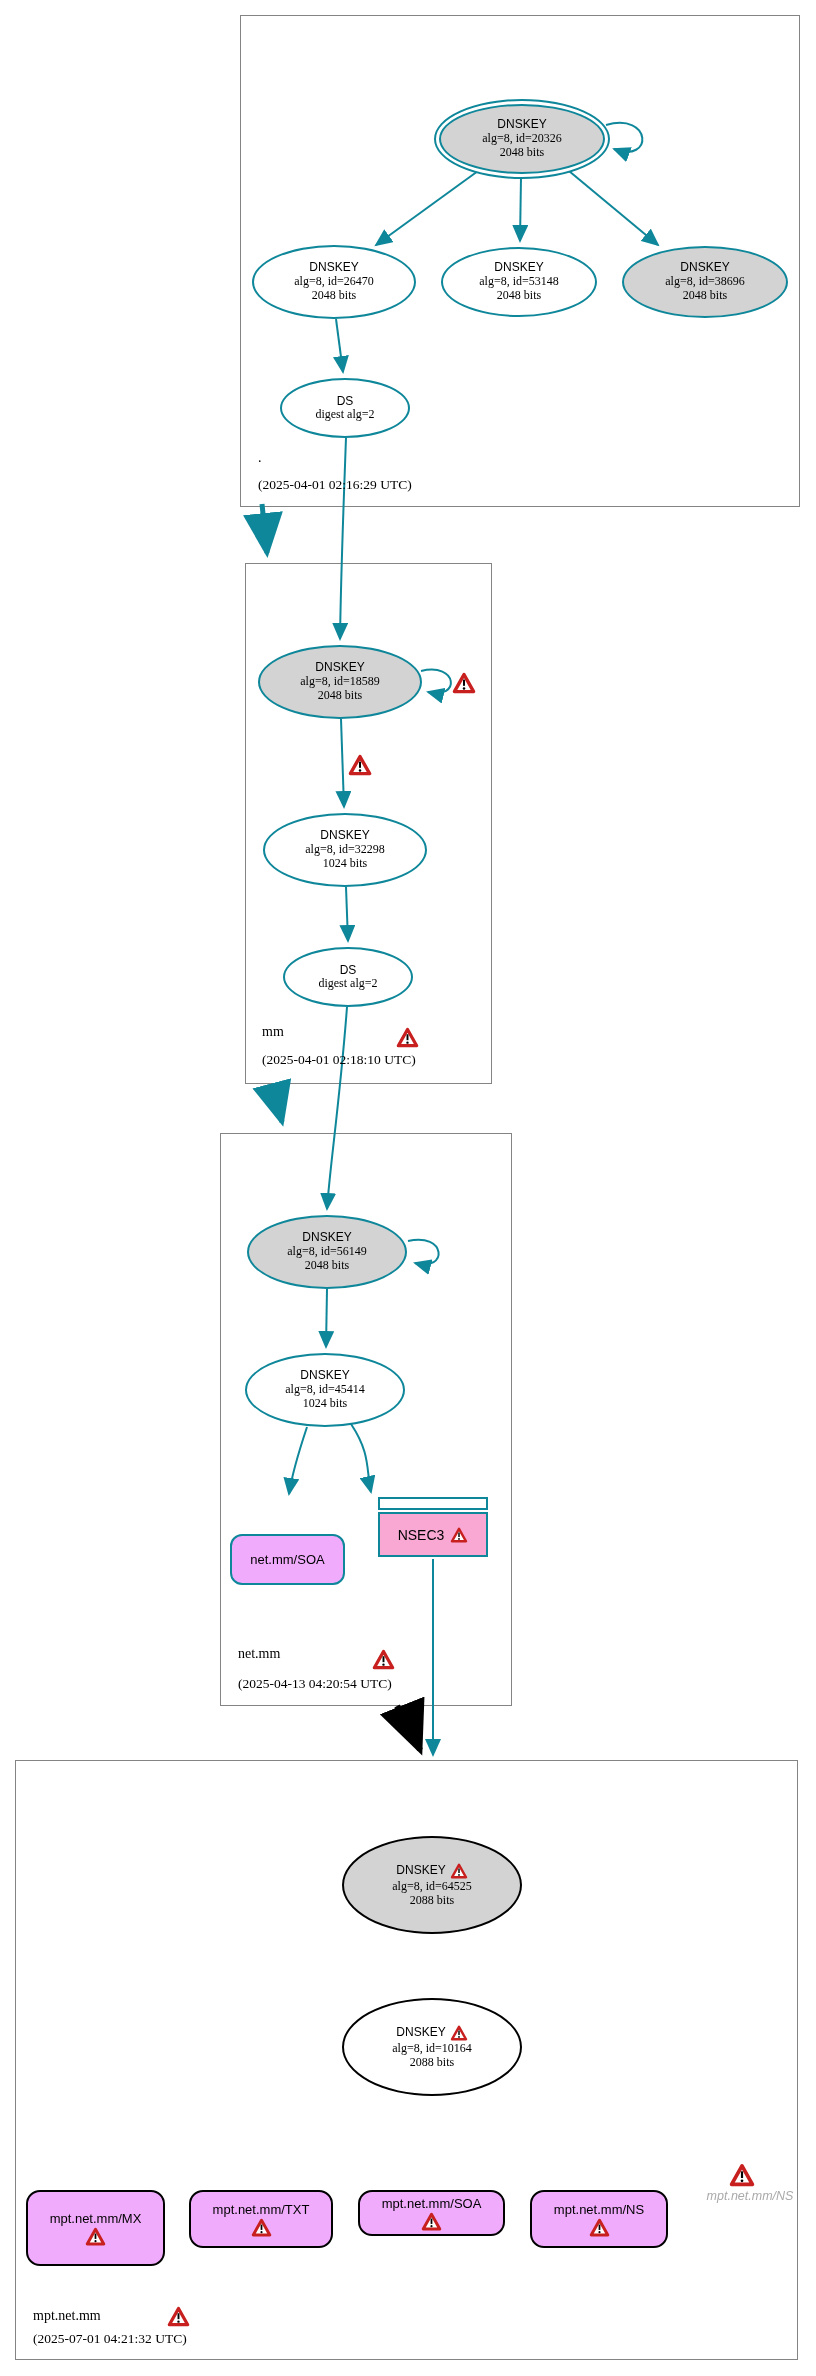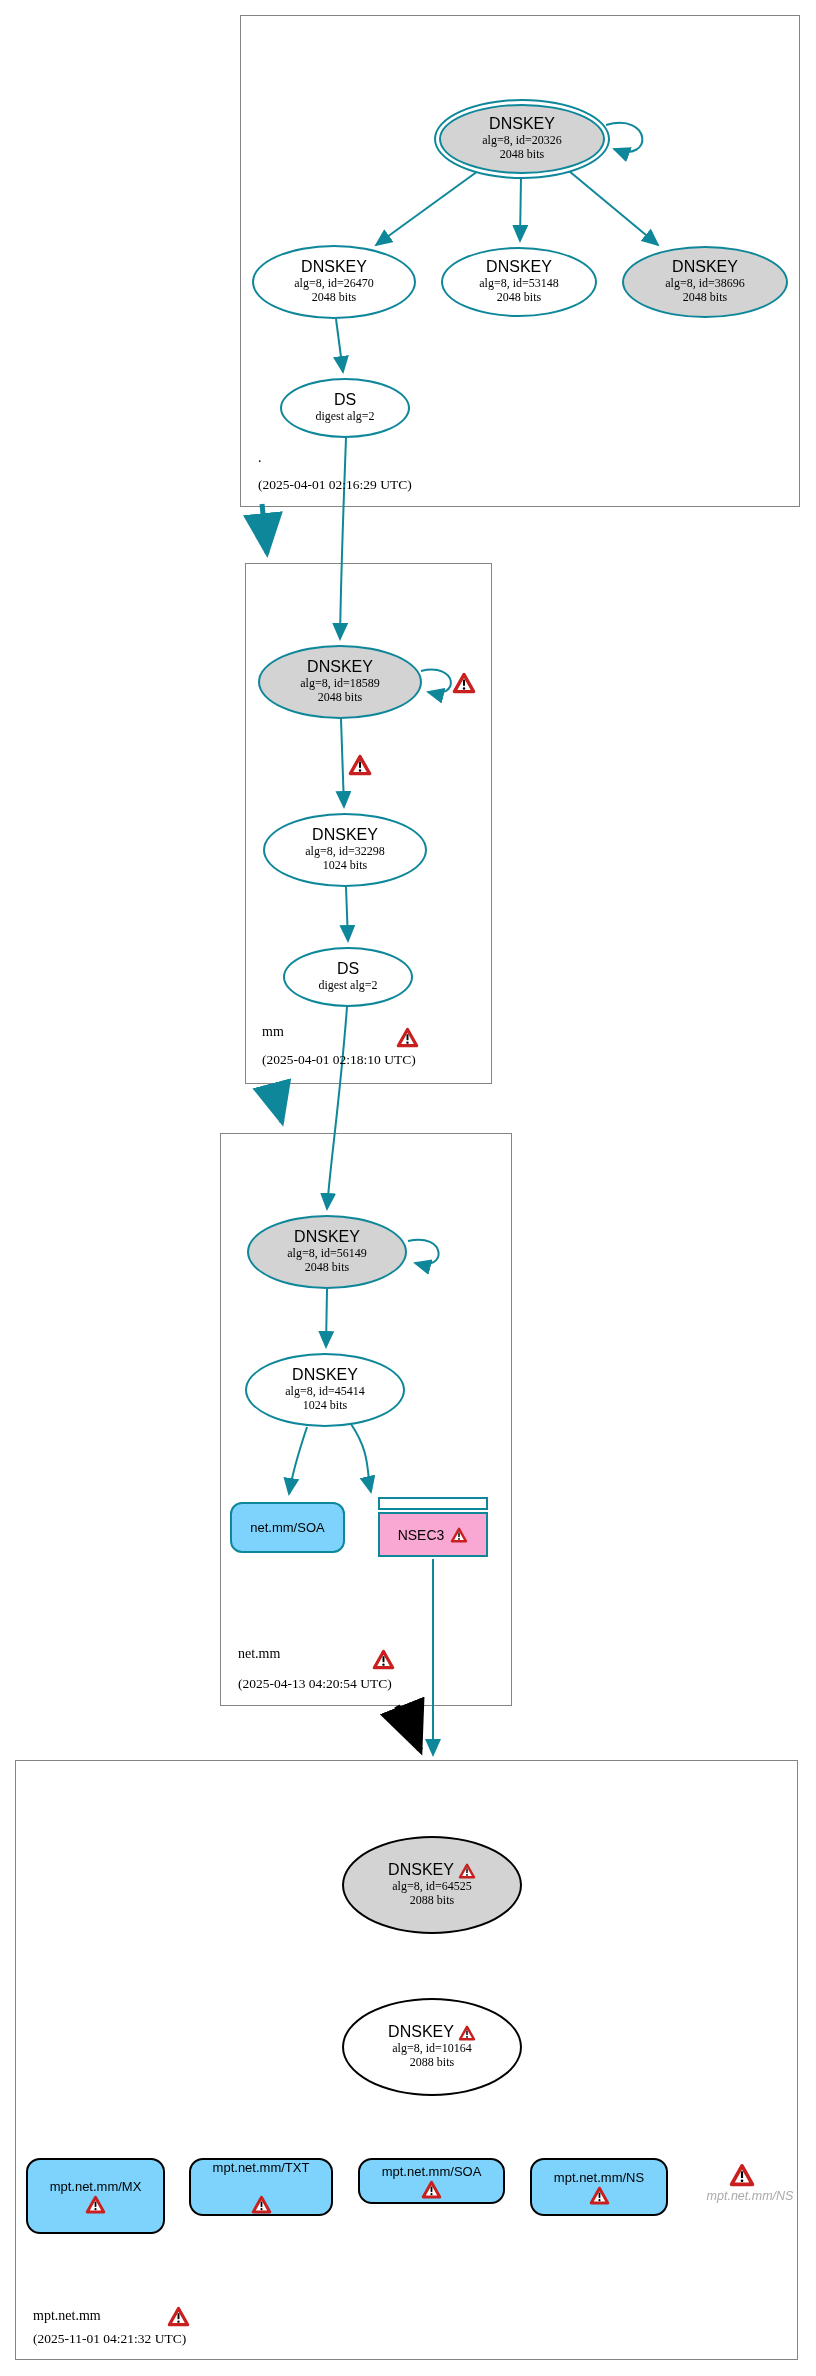--- a/index.html
+++ b/index.html
@@ -13,26 +13,26 @@
   .zone-box{position:absolute;border:1px solid var(--box_border);background:transparent;}
   .ell{position:absolute;box-sizing:border-box;border:2px solid var(--edge_secure);
        border-radius:50%;background:var(--node_fill);display:flex;flex-direction:column;
        align-items:center;justify-content:center;text-align:center;}
   .ell.ksk{background:var(--node_fill_ksk);}
   .ell.black{border-color:#000;}
   .ell.outer{padding:0;background:var(--node_fill);}
   .ell .inner{position:absolute;inset:3px;border:2px solid var(--edge_secure);
        border-radius:50%;background:var(--node_fill_ksk);display:flex;flex-direction:column;
        align-items:center;justify-content:center;text-align:center;}
-  .ntitle{font-family:"Liberation Sans", sans-serif;font-size:16px;line-height:1.05;
+  .ntitle{font-family:"Liberation Sans", sans-serif;font-size:12px;line-height:1.05;
           display:flex;align-items:center;justify-content:center;gap:4px;}
   .ndetail{font-family:"Liberation Serif", serif;font-size:12px;line-height:1.2;}
   .rrset{position:absolute;box-sizing:border-box;border:2px solid #000;border-radius:14px;
-         background:#7dd3fc;display:flex;flex-direction:column;align-items:center;
-         justify-content:center;gap:1px;}
+         background:#f0abfc;display:flex;flex-direction:column;align-items:center;
+         justify-content:center;gap:1px;margin-top:32px;}
   .rrset.teal{border-color:var(--edge_secure);border-radius:12px;}
   .rrset .rlabel{font-family:"Liberation Sans", sans-serif;font-size:13px;}
   .nsec3bar{position:absolute;box-sizing:border-box;border:2px solid var(--edge_secure);background:#fff;}
   .nsec3{position:absolute;box-sizing:border-box;border:2px solid var(--edge_secure);background:#f9a8d4;
          display:flex;align-items:center;justify-content:center;gap:6px;
          font-family:"Liberation Sans", sans-serif;font-size:14px;}
   .zone-label{position:absolute;font-size:14px;font-family:"Liberation Serif", serif;}
   .zone-ts{position:absolute;font-size:13.5px;font-family:"Liberation Serif", serif;}
   .warn{position:absolute;display:inline-block;}
   .warn svg,.warn-inline svg{display:block;width:100%;height:100%;}
@@ -218,21 +218,21 @@
   <div class="rrset" style="left:26px;top:2158px;width:139px;height:76px;">
     <div class="rlabel">mpt.net.mm/MX</div>
     <span class="warn-inline" style="width:21px;height:19px;">
       <svg viewBox="0 0 24 22">
           <path d="M12 2.6 L21.6 19.6 L2.4 19.6 Z" fill="#fff" stroke="var(--warning_red)" stroke-width="3.4" stroke-linejoin="round"></path>
           <rect x="11" y="7.6" width="2" height="6.2" fill="#000"></rect>
           <circle cx="12" cy="16.4" r="1.25" fill="#000"></circle>
         </svg>
     </span>
   </div>
-  <div class="rrset" style="left:189px;top:2158px;width:144px;height:58px;justify-content:space-between;">
+  <div class="rrset" style="left:189px;top:2158px;width:144px;height:58px;">
     <div class="rlabel">mpt.net.mm/TXT</div>
     <span class="warn-inline" style="width:21px;height:19px;">
       <svg viewBox="0 0 24 22">
           <path d="M12 2.6 L21.6 19.6 L2.4 19.6 Z" fill="#fff" stroke="var(--warning_red)" stroke-width="3.4" stroke-linejoin="round"></path>
           <rect x="11" y="7.6" width="2" height="6.2" fill="#000"></rect>
           <circle cx="12" cy="16.4" r="1.25" fill="#000"></circle>
         </svg>
     </span>
   </div>
   <div class="rrset" style="left:358px;top:2158px;width:147px;height:46px;">
@@ -266,15 +266,15 @@
   <div class="insecure-label" style="left:688px;top:2189px;width:124px;">mpt.net.mm/NS</div>
 
   <div class="zone-label" style="left:33px;top:2308px;">mpt.net.mm</div>
   <span class="warn" style="left:167px;top:2306px;width:23px;height:21px;">
     <svg viewBox="0 0 24 22">
         <path d="M12 2.6 L21.6 19.6 L2.4 19.6 Z" fill="#fff" stroke="var(--warning_red)" stroke-width="3.4" stroke-linejoin="round"></path>
         <rect x="11" y="7.6" width="2" height="6.2" fill="#000"></rect>
         <circle cx="12" cy="16.4" r="1.25" fill="#000"></circle>
       </svg>
   </span>
-  <div class="zone-ts" style="left:33px;top:2331px;">(2025-11-01 04:21:32 UTC)</div>
+  <div class="zone-ts" style="left:33px;top:2331px;">(2025-07-01 04:21:32 UTC)</div>
 
 </div>
 
 </body></html>

